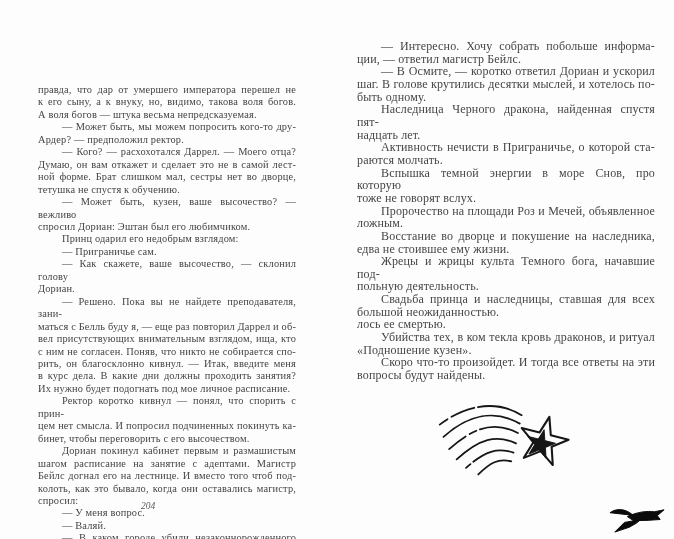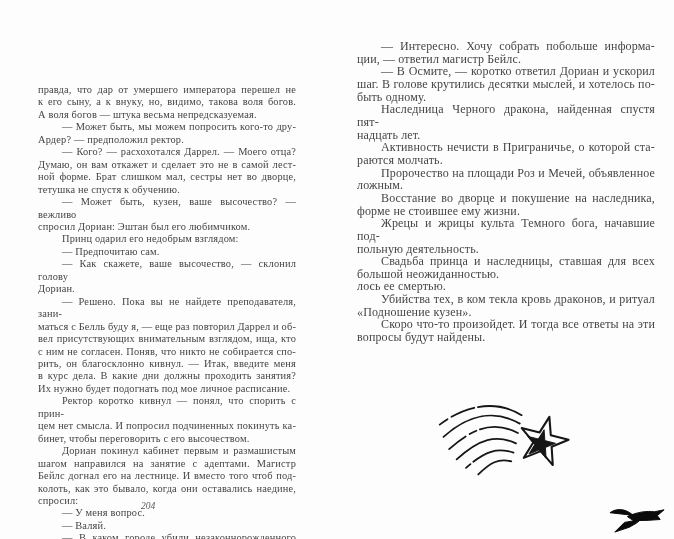--- a/index.html
+++ b/index.html
@@ -45,21 +45,21 @@
         <div class="line para-end">тетушка не спустя к обучению.</div>
       </div>
       <div class="para">
         <div class="line first">— Может быть, кузен, ваше высочество? — вежливо</div>
         <div class="line para-end">спросил Дориан: Эштан был его любимчиком.</div>
       </div>
       <div class="para">
         <div class="line first para-end">Принц одарил его недобрым взглядом:</div>
       </div>
       <div class="para">
-        <div class="line first para-end">— Предпочитаю сам.</div>
+        <div class="line first para-end">— Приграничье сам.</div>
       </div>
       <div class="para">
         <div class="line first">— Как скажете, ваше высочество, — склонил голову</div>
         <div class="line para-end">Дориан.</div>
       </div>
       <div class="para">
         <div class="line first">— Решено. Пока вы не найдете преподавателя, зани-</div>
         <div class="line">маться с Белль буду я, — еще раз повторил Даррел и об-</div>
         <div class="line">вел присутствующих внимательным взглядом, ища, кто</div>
         <div class="line">с ним не согласен. Поняв, что никто не собирается спо-</div>
@@ -67,23 +67,23 @@
         <div class="line">в курс дела. В какие дни должны проходить занятия?</div>
         <div class="line para-end">Их нужно будет подогнать под мое личное расписание.</div>
       </div>
       <div class="para">
         <div class="line first">Ректор коротко кивнул — понял, что спорить с прин-</div>
         <div class="line">цем нет смысла. И попросил подчиненных покинуть ка-</div>
         <div class="line para-end">бинет, чтобы переговорить с его высочеством.</div>
       </div>
       <div class="para">
         <div class="line first">Дориан покинул кабинет первым и размашистым</div>
-        <div class="line">шагом направился на занятие с адептами. Магистр</div>
+        <div class="line">шагом расписание на занятие с адептами. Магистр</div>
         <div class="line">Бейлс догнал его на лестнице. И вместо того чтоб под-</div>
-        <div class="line">колоть, как это бывало, когда они оставались наедине,</div>
+        <div class="line">колоть, как это бывало, когда они оставались магистр,</div>
         <div class="line para-end">спросил:</div>
       </div>
       <div class="para">
         <div class="line first para-end">— У меня вопрос.</div>
       </div>
       <div class="para">
         <div class="line first para-end">— Валяй.</div>
       </div>
       <div class="para">
         <div class="line first">— В каком городе убили незаконнорожденного</div>
@@ -106,26 +106,30 @@
       </div>
       <div class="para">
         <div class="line first">Наследница Черного дракона, найденная спустя пят-</div>
         <div class="line para-end">надцать лет.</div>
       </div>
       <div class="para">
         <div class="line first">Активность нечисти в Приграничье, о которой ста-</div>
         <div class="line para-end">раются молчать.</div>
       </div>
       <div class="para">
+        <div class="line first">Вспышка темной энергии в море Снов, про которую</div>
+        <div class="line para-end">тоже не говорят вслух.</div>
+      </div>
+      <div class="para">
         <div class="line first">Пророчество на площади Роз и Мечей, объявленное</div>
         <div class="line para-end">ложным.</div>
       </div>
       <div class="para">
         <div class="line first">Восстание во дворце и покушение на наследника,</div>
-        <div class="line para-end">форме не стоившее ему жизни.</div>
+        <div class="line para-end">едва не стоившее ему жизни.</div>
       </div>
       <div class="para">
         <div class="line first">Жрецы и жрицы культа Темного бога, начавшие под-</div>
         <div class="line para-end">польную деятельность.</div>
       </div>
       <div class="para">
         <div class="line first">Свадьба принца и наследницы, ставшая для всех</div>
         <div class="line para-end">большой неожиданностью.</div>
       </div>
       <div class="para">

